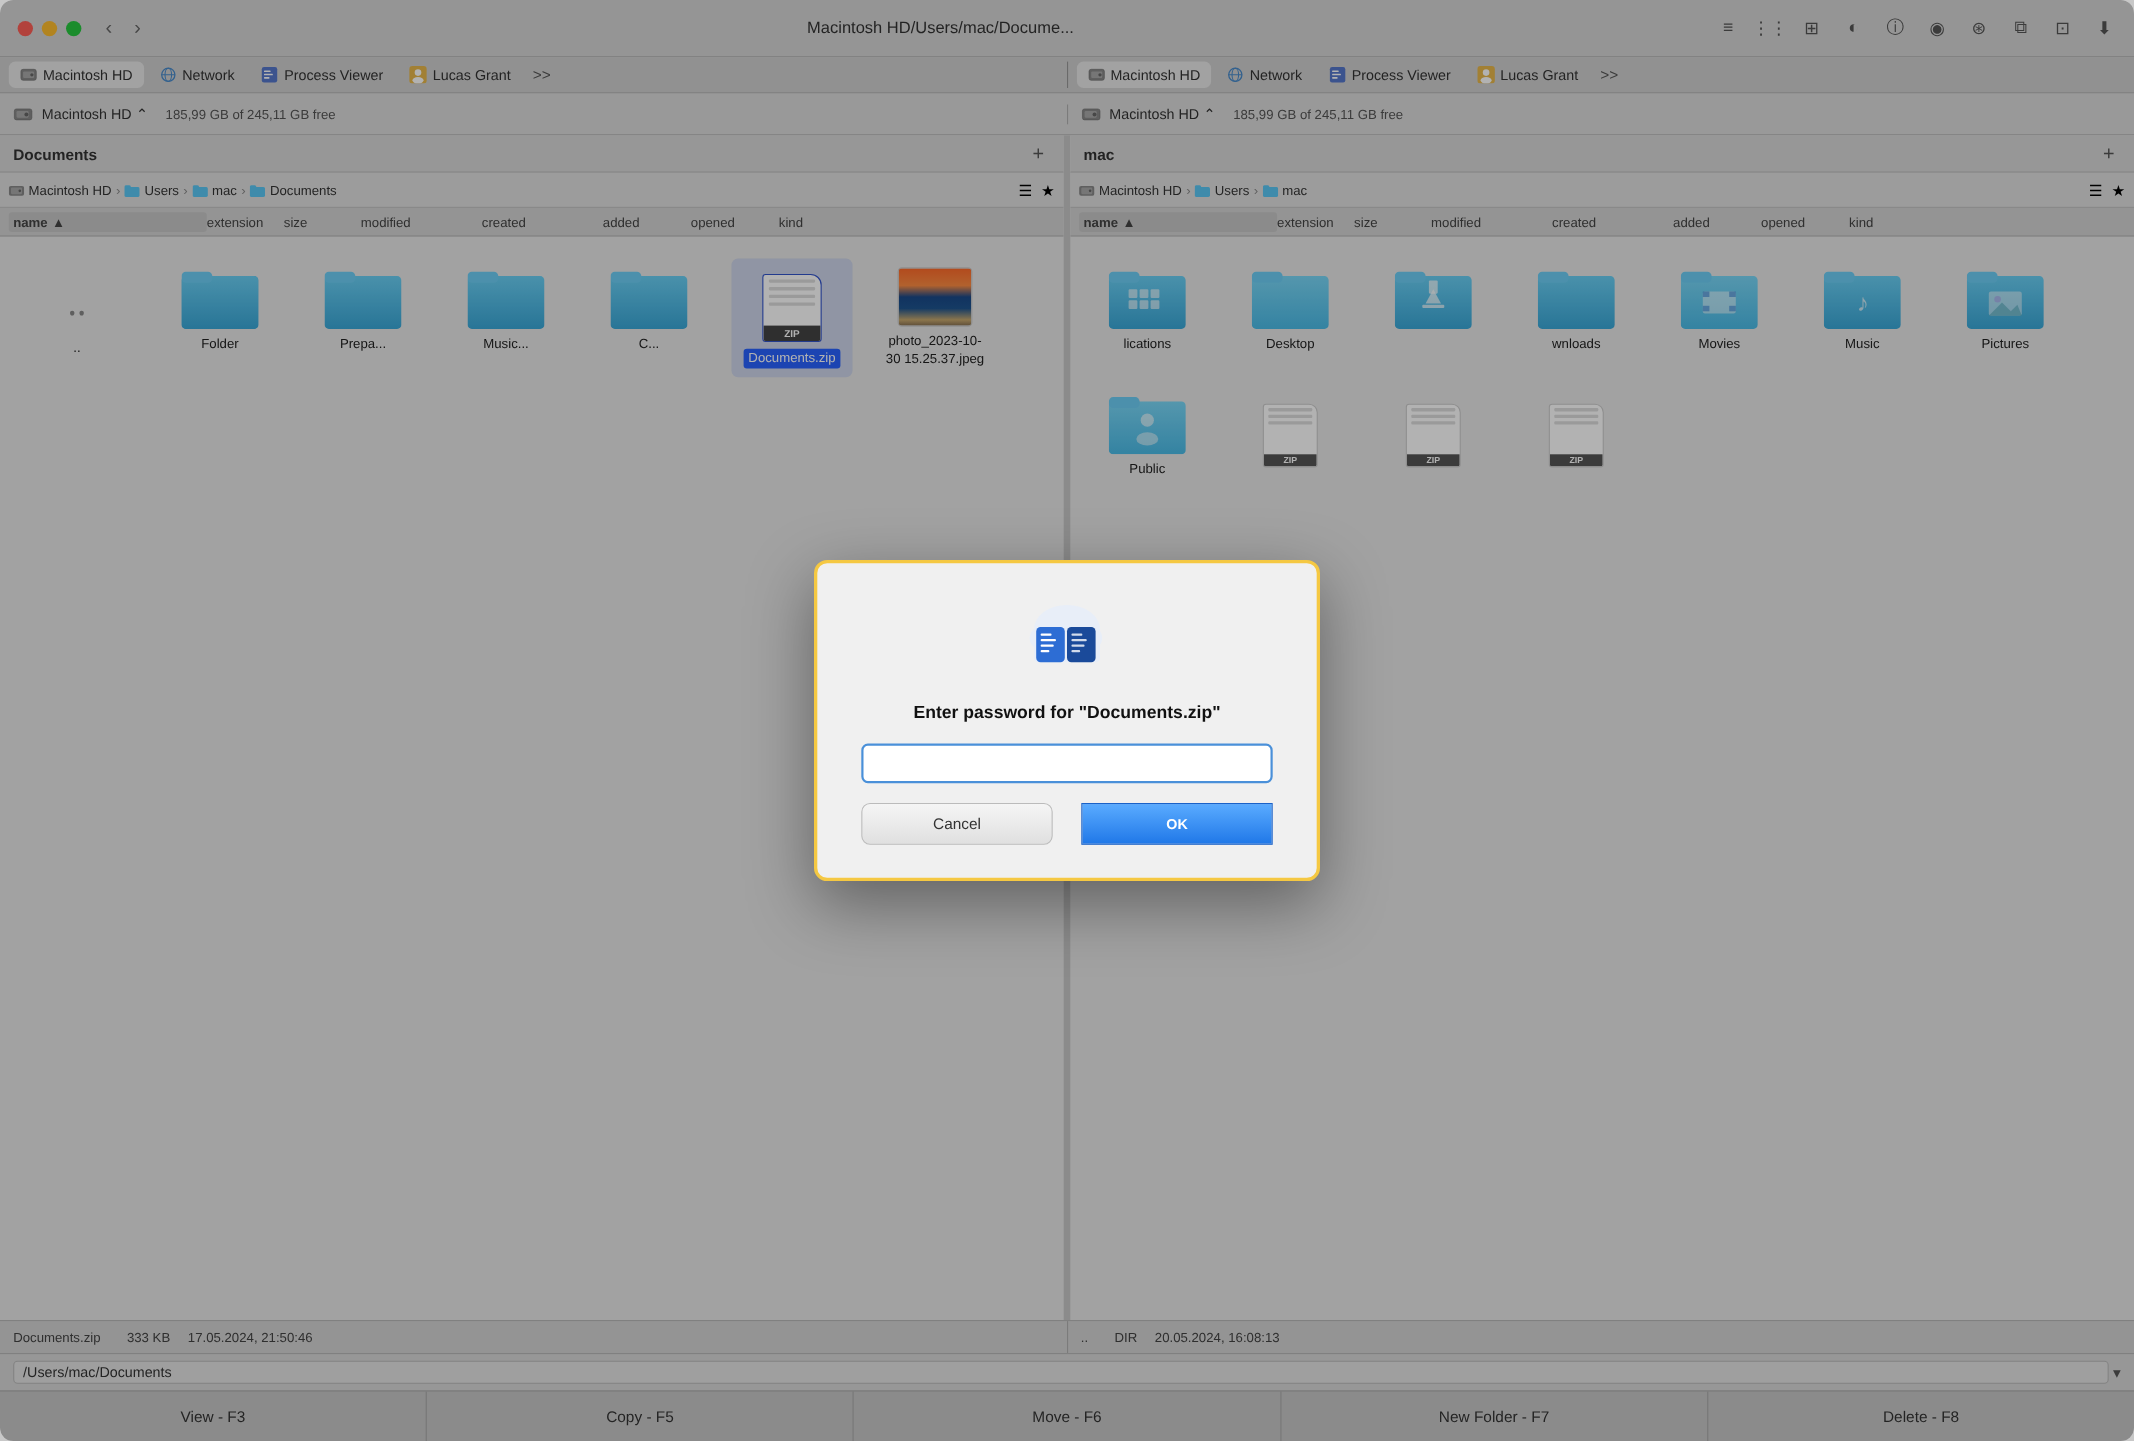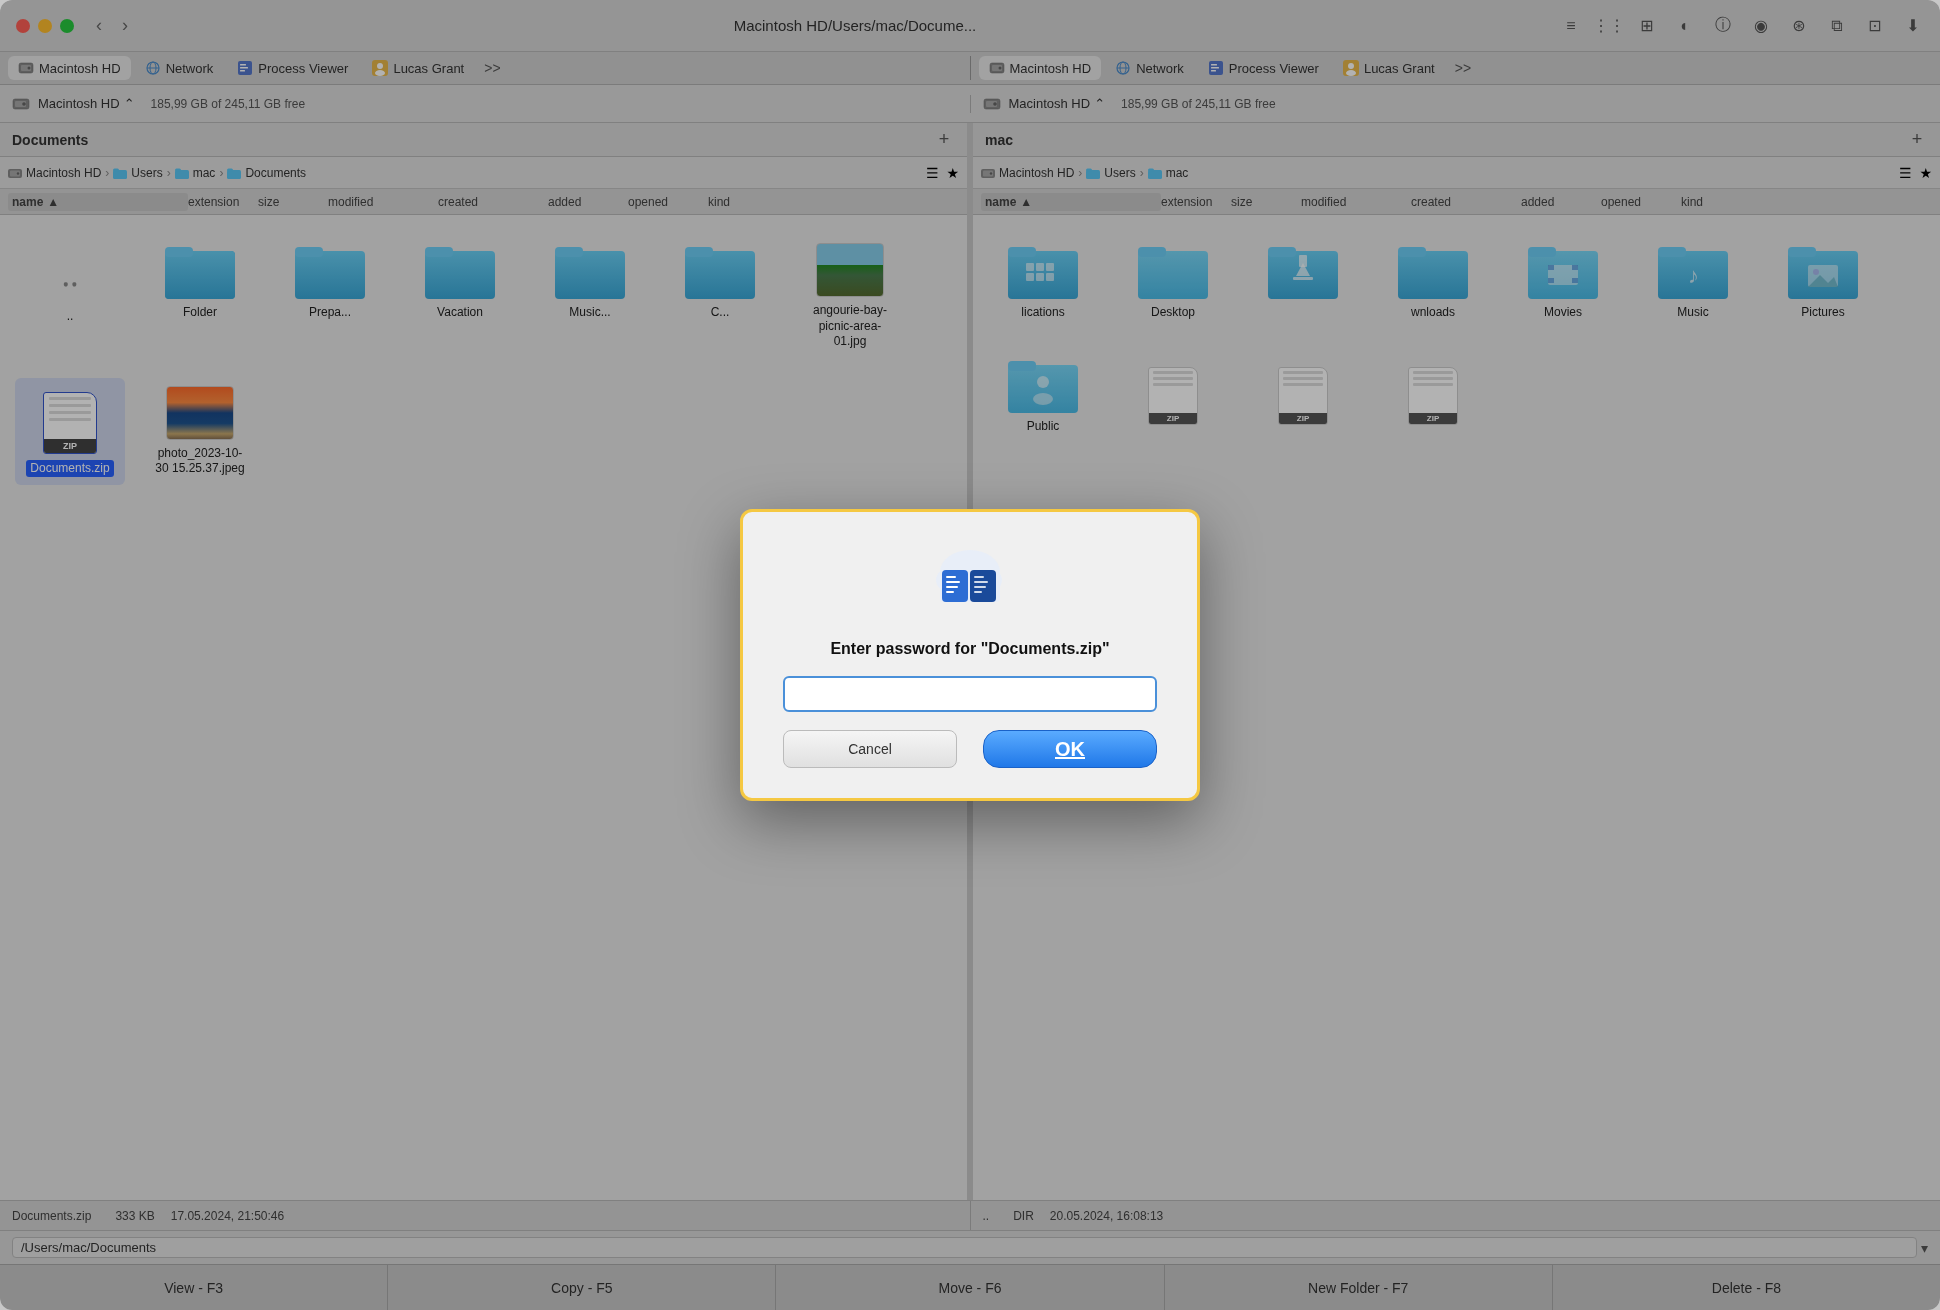--- a/index.html
+++ b/index.html
@@ -420,28 +420,27 @@
       border: 1px solid #bbb;
       font-size: 14px;
       font-weight: 500;
       color: #333;
       cursor: pointer;
     }
 
     .dialog-btn-ok {
       flex: 1;
       height: 38px;
-      border-radius: 16px;
+      border-radius: 0;
       background: linear-gradient(180deg, #5aabff 0%, #2078e8 100%);
       border: 1px solid #1a62c8;
-      font-size: 20px;
+      font-size: 13px;
       font-weight: 600;
       color: white;
       cursor: pointer;
-      text-decoration: underline;
     }
 
     
     .file-item.selected {
       background: #2962ff22;
     }
 
     .file-item.selected .file-label {
       background: #2962ff;
       color: white;
@@ -733,35 +732,20 @@
                 <linearGradient id="fgrad2" x1="0" y1="0" x2="0" y2="1">
                   <stop offset="0%" stop-color="#6ad0f5"></stop>
                   <stop offset="100%" stop-color="#3aa8d8"></stop>
                 </linearGradient>
               </defs>
             </svg>
           </div>
           <span class="file-label">Prepa...</span>
         </div>
 
-        <div class="file-item">
-          <div class="folder-icon">
-            <svg viewBox="0 0 70 56" width="70" height="56">
-              <rect x="0" y="8" width="70" height="48" rx="4" fill="url(#fgrad3)"></rect>
-              <rect x="0" y="4" width="28" height="10" rx="4" fill="#6ecff6"></rect>
-              <defs>
-                <linearGradient id="fgrad3" x1="0" y1="0" x2="0" y2="1">
-                  <stop offset="0%" stop-color="#6ad0f5"></stop>
-                  <stop offset="100%" stop-color="#3aa8d8"></stop>
-                </linearGradient>
-              </defs>
-            </svg>
-          </div>
-          <span class="file-label">Vacation</span>
-        </div>
 
         <div class="file-item">
           <div class="folder-icon">
             <svg viewBox="0 0 70 56" width="70" height="56">
               <rect x="0" y="8" width="70" height="48" rx="4" fill="url(#fgrad4)"></rect>
               <rect x="0" y="4" width="28" height="10" rx="4" fill="#6ecff6"></rect>
               <defs>
                 <linearGradient id="fgrad4" x1="0" y1="0" x2="0" y2="1">
                   <stop offset="0%" stop-color="#6ad0f5"></stop>
                   <stop offset="100%" stop-color="#3aa8d8"></stop>
@@ -781,24 +765,20 @@
                 <linearGradient id="fgrad5" x1="0" y1="0" x2="0" y2="1">
                   <stop offset="0%" stop-color="#6ad0f5"></stop>
                   <stop offset="100%" stop-color="#3aa8d8"></stop>
                 </linearGradient>
               </defs>
             </svg>
           </div>
           <span class="file-label">C...</span>
         </div>
 
-        <div class="file-item">
-          <div class="img-placeholder img-beach1" style="width:68px;height:54px;border-radius:4px;border:1px solid #ccc;"></div>
-          <span class="file-label">angourie-bay-picnic-area-01.jpg</span>
-        </div>
 
         <div class="file-item selected">
           <div style="position:relative;width:68px;height:68px;">
             <div style="width:54px;height:62px;background:white;border:1.5px solid #3355cc;border-radius:3px 10px 3px 3px;position:absolute;bottom:0;left:50%;transform:translateX(-50%);display:flex;flex-direction:column;overflow:hidden;">
               <div style="flex:1;padding:4px 5px;display:flex;flex-direction:column;gap:4px;">
                 <div style="height:3px;background:#ddd;border-radius:1px;"></div>
                 <div style="height:3px;background:#ddd;border-radius:1px;"></div>
                 <div style="height:3px;background:#ddd;border-radius:1px;"></div>
                 <div style="height:3px;background:#ddd;border-radius:1px;"></div>
               </div>

